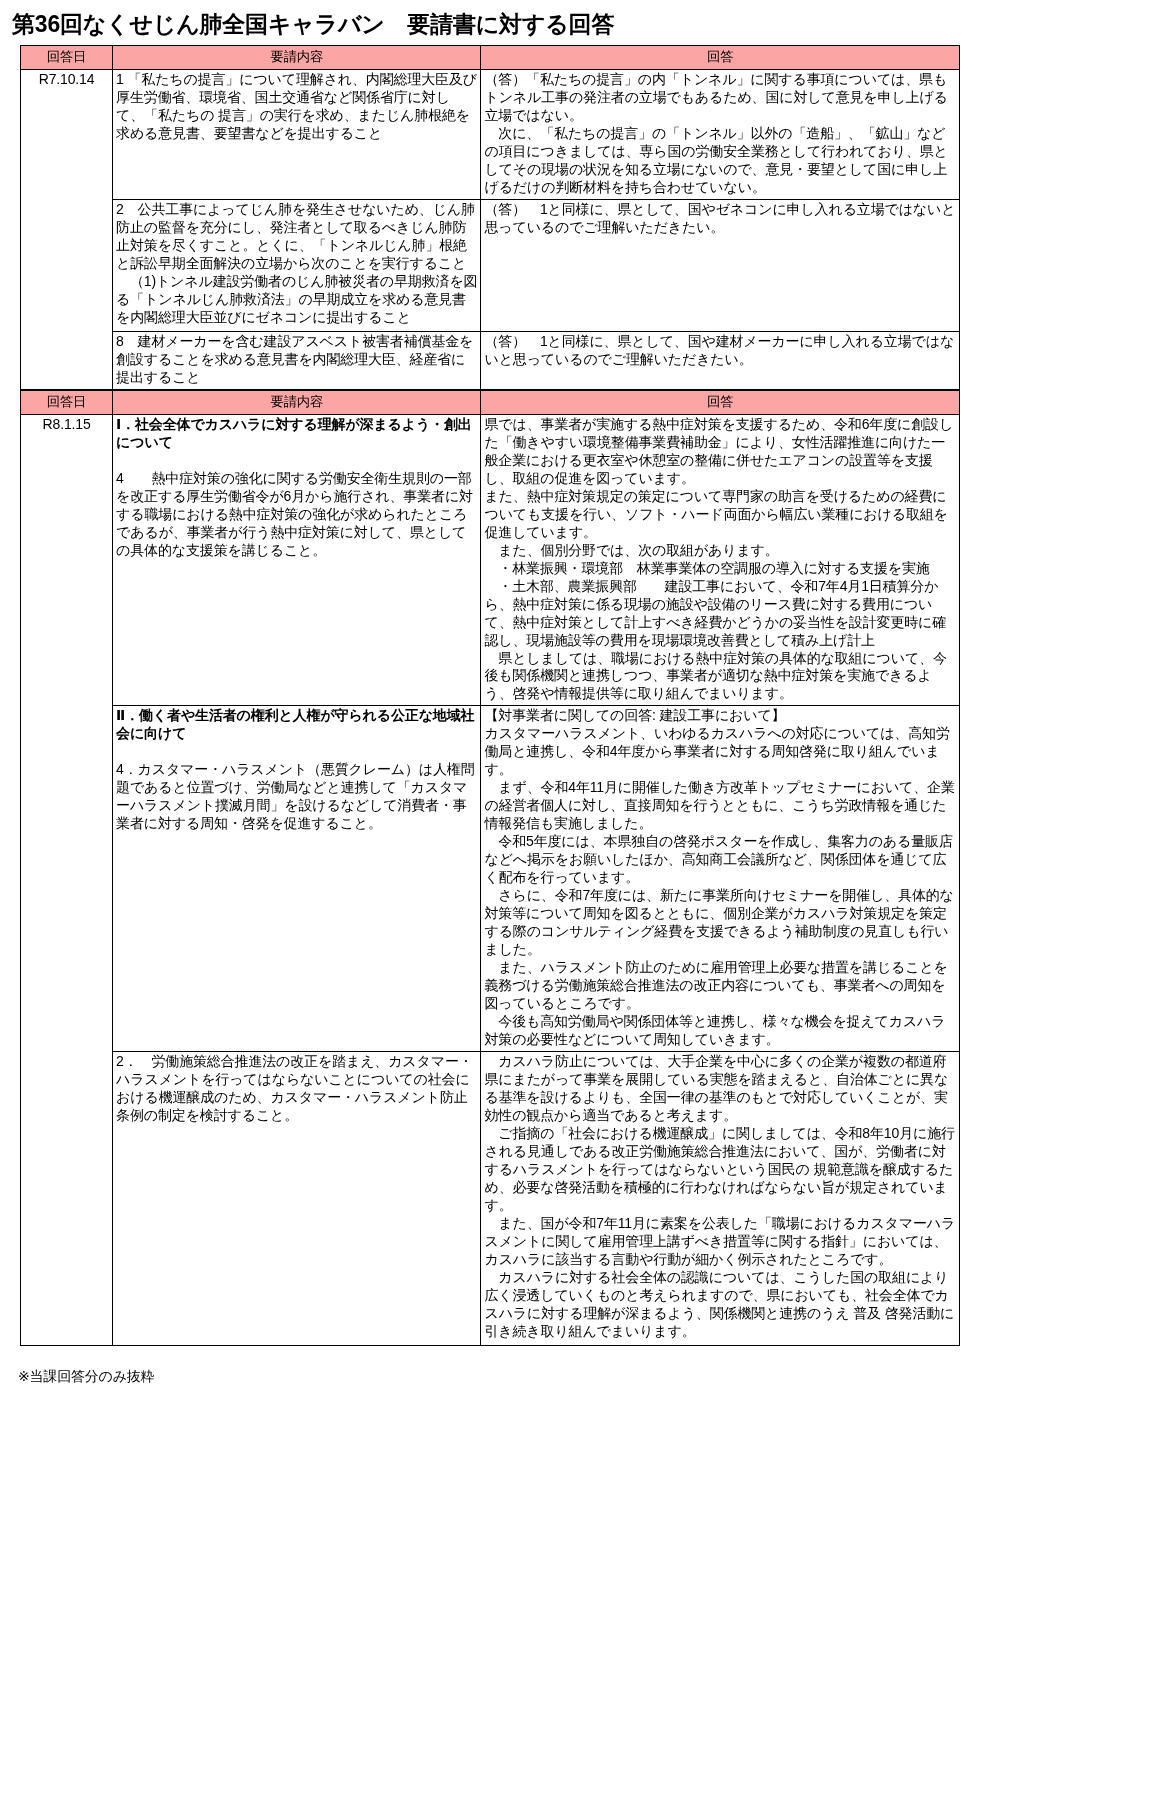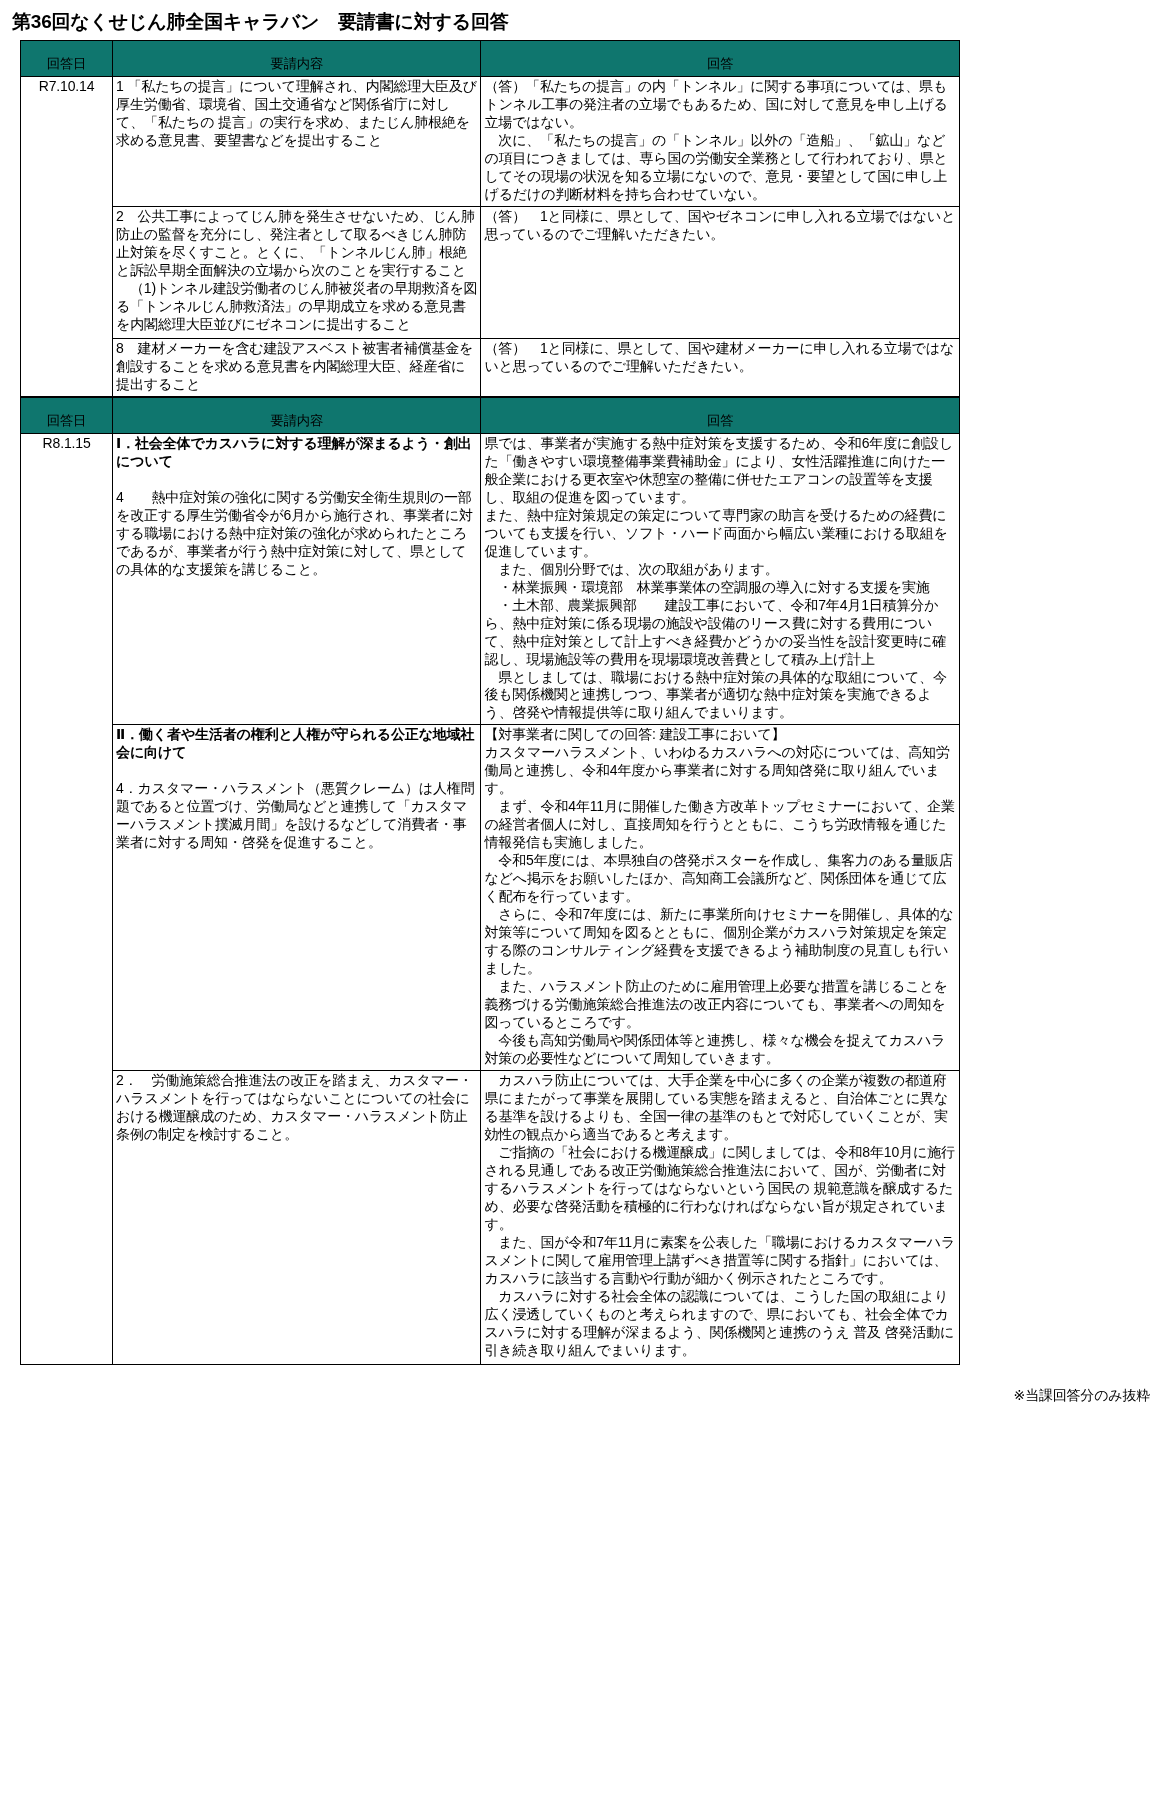--- a/index.html
+++ b/index.html
@@ -13,21 +13,21 @@
     font-family: "Liberation Sans", "DejaVu Sans", sans-serif;
     color: #000000;
     -webkit-font-smoothing: none;
   }
   .page {
     width: 1162px;
     box-sizing: border-box;
     padding: 6px 12px 10px 10px;
   }
   .doc-title {
-    font-size: 19px;
+    font-size: 23px;
     font-weight: 700;
     line-height: 1.25;
     letter-spacing: -0.2px;
     margin: 4px 0 6px 2px;
     white-space: nowrap;
   }
   .doc-title.second {
     margin-top: 24px;
   }
   table.req-table {
@@ -41,25 +41,25 @@
     border: 1px solid #000000;
     vertical-align: top;
     padding: 1px 3px 2px 3px;
     font-size: 14px;
     line-height: 1.285;
     letter-spacing: -0.15px;
     word-break: break-all;
     overflow-wrap: anywhere;
   }
   table.req-table th {
-    background: #0f766e;
+    background: #fca5a5;
     text-align: center;
     font-weight: 400;
     font-size: 13.3px;
-    padding: 14px 3px 3px 3px;
+    padding: 2px 3px 3px 3px;
     vertical-align: middle;
     height: 18px;
   }
   .col-date   { width: 92px; }
   .col-req    { width: 368px; }
   .col-ans    { width: 478px; }
 
   td.date-cell {
     text-align: center;
     vertical-align: middle;
@@ -70,21 +70,20 @@
     white-space: pre-wrap;
     margin: 0;
   }
   .cell-text.bold-head {
     font-weight: 700;
   }
   .footnote {
     font-size: 14px;
     margin: 22px 0 0 8px;
     letter-spacing: -0.2px;
-    text-align: right;
   }
   .t1-row1 .req-cell { height: 126px; }
   .t1-row2 .req-cell { height: 128px; }
   .t1-row3 .req-cell { height: 52px; }
   .t2-row1 .req-cell { height: 282px; }
   .t2-row2 .req-cell { height: 340px; }
   .t2-row3 .req-cell { height: 290px; }
 </style>
 </head>
 <body>

